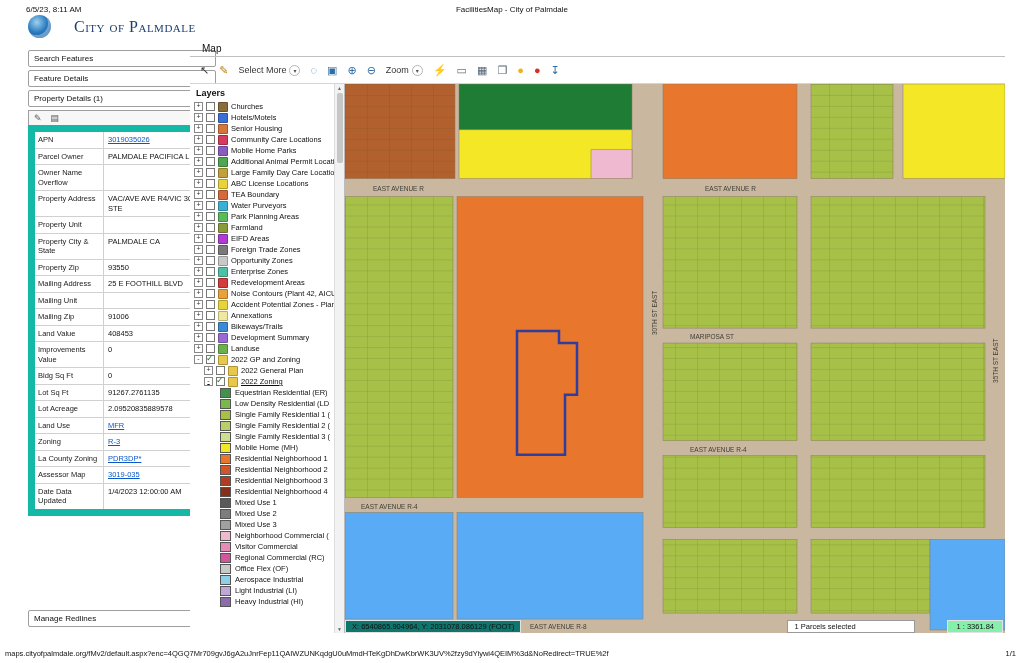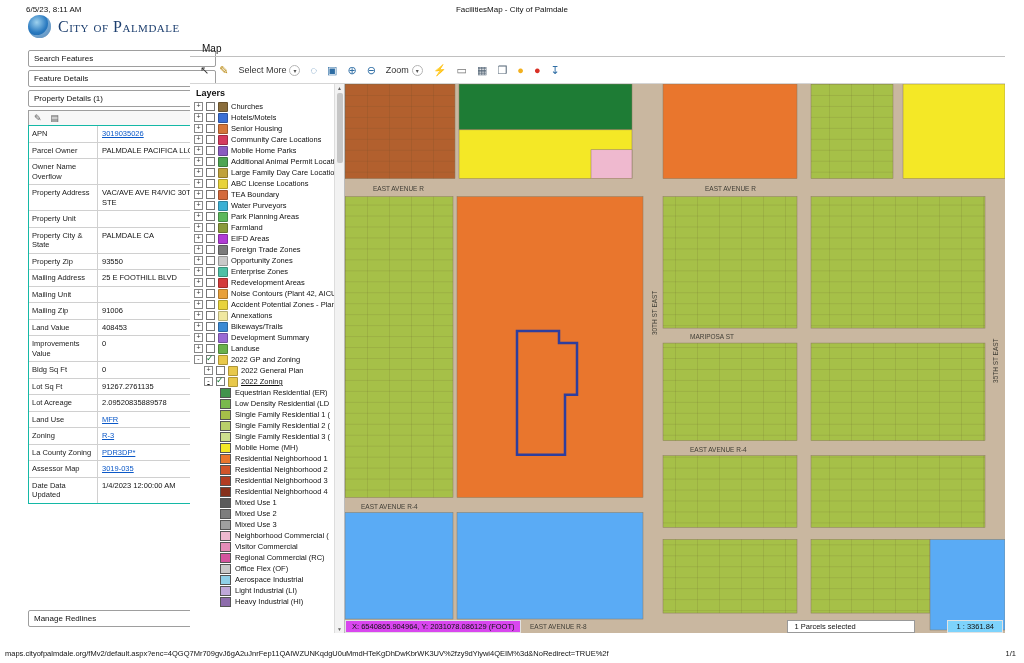--- a/index.html
+++ b/index.html
@@ -6,34 +6,34 @@
   body{width:1024px;height:663px;position:relative;background:#fff;overflow:hidden;
        font-family:"Liberation Sans",sans-serif;color:#111;-webkit-font-smoothing:antialiased}
 
   
   .print-dt{position:absolute;top:5px;left:26px;font-size:8px}
   .print-title{position:absolute;top:5px;left:0;width:100%;text-align:center;font-size:8px}
   .print-url{position:absolute;bottom:5px;left:5px;font-size:7.5px}
   .print-page{position:absolute;bottom:5px;right:8px;font-size:7.5px}
 
   
-  .app-header{position:absolute;top:15px;left:28px;display:flex;align-items:center;gap:7px}
+  .app-header{position:absolute;top:15px;left:28px;display:flex;align-items:center;gap:23px}
   .logo{width:23px;height:23px;border-radius:50%;
         background:radial-gradient(circle at 38% 32%,#9ed2ee 0%,#2a7ac0 48%,#0b4f8f 100%);
         box-shadow:inset -3px -3px 0 rgba(255,255,255,.35)}
   .app-title{font-family:"Liberation Serif",serif;font-variant:small-caps;font-size:16px;
              color:#1c3e6e;letter-spacing:.5px}
 
   
   .left-panel{position:absolute;left:28px;top:50px;width:188px;height:590px;font-size:8px}
   .section-bar{border:1px solid #9e9e9e;border-radius:2px;background:#fff;
                padding:3px 5px;margin-bottom:3px}
   .pd-toolbar{border:1px solid #9e9e9e;border-bottom:none;background:#f7f7f7;
               padding:2px 5px;display:flex;gap:9px;font-size:9px;color:#555}
-  .fields{border:1px solid #14b8a6}
+  .fields{border:7px solid #14b8a6}
   .field-row{display:flex;border-bottom:1px solid #d0d0d0}
   .field-row:last-child{border-bottom:none}
   .field-label{width:62px;flex:0 0 auto;border-right:1px solid #d0d0d0;padding:3px;
                font-size:7.5px;line-height:9.5px;color:#222}
   .field-value{flex:1;padding:3px 4px;font-size:7.5px;line-height:9.5px;word-break:break-word}
   .field-value.link{color:#0a58c8;text-decoration:underline}
   .manage{position:absolute;top:560px;left:0;right:0;margin-bottom:0}
 
   
   .map-panel{position:absolute;left:190px;top:40px;width:815px;height:593px}
@@ -65,24 +65,24 @@
   .layers-scrollbar{position:absolute;right:0;top:0;bottom:0;width:10px;background:#f2f2f2;
                     border-left:1px solid #ddd;display:flex;flex-direction:column;align-items:center;
                     font-size:5px;color:#666;box-sizing:border-box;padding:1px 0}
   .sb-thumb{width:6px;height:70px;background:#c6c6c6;border-radius:2px;margin-top:2px}
   .sb-down{margin-top:auto}
 
   .map-area{flex:1;position:relative;overflow:hidden;background:#c9b7a0}
   .map-area svg{display:block;width:100%;height:100%}
   .status-bar{position:absolute;left:0;right:0;bottom:0;height:13px;display:flex;
               align-items:stretch;font-size:7.5px}
-  .status-coords{background:#d946ef;border:1px solid #e2e2e2;padding:1px 6px}
+  .status-coords{background:#0f766e;border:1px solid #e2e2e2;padding:1px 6px}
   .status-spacer{flex:1}
   .status-selection{background:#fff;border:1px solid #999;padding:1px 6px;width:128px;box-sizing:border-box}
-  .status-scale{background:#7dd3fc;border:1px solid #e2e2e2;padding:1px 8px;margin-left:32px;margin-right:2px}
+  .status-scale{background:#86efac;border:1px solid #e2e2e2;padding:1px 8px;margin-left:32px;margin-right:2px}
 </style>
 </head>
 <body>
 
 <div class="print-dt">6/5/23, 8:11 AM</div>
 <div class="print-title">FacilitiesMap - City of Palmdale</div>
 <div class="print-url">maps.cityofpalmdale.org/fMv2/default.aspx?enc=4QGQ7Mr709gvJ6gA2uJnrFep11QAIWZUNKqdgU0uMmdHTeKgDhDwKbrWK3UV%2fzy9dYiywi4QEIM%3d&amp;NoRedirect=TRUE%2f</div>
 <div class="print-page">1/1</div>
 
 <div class="app-header">

